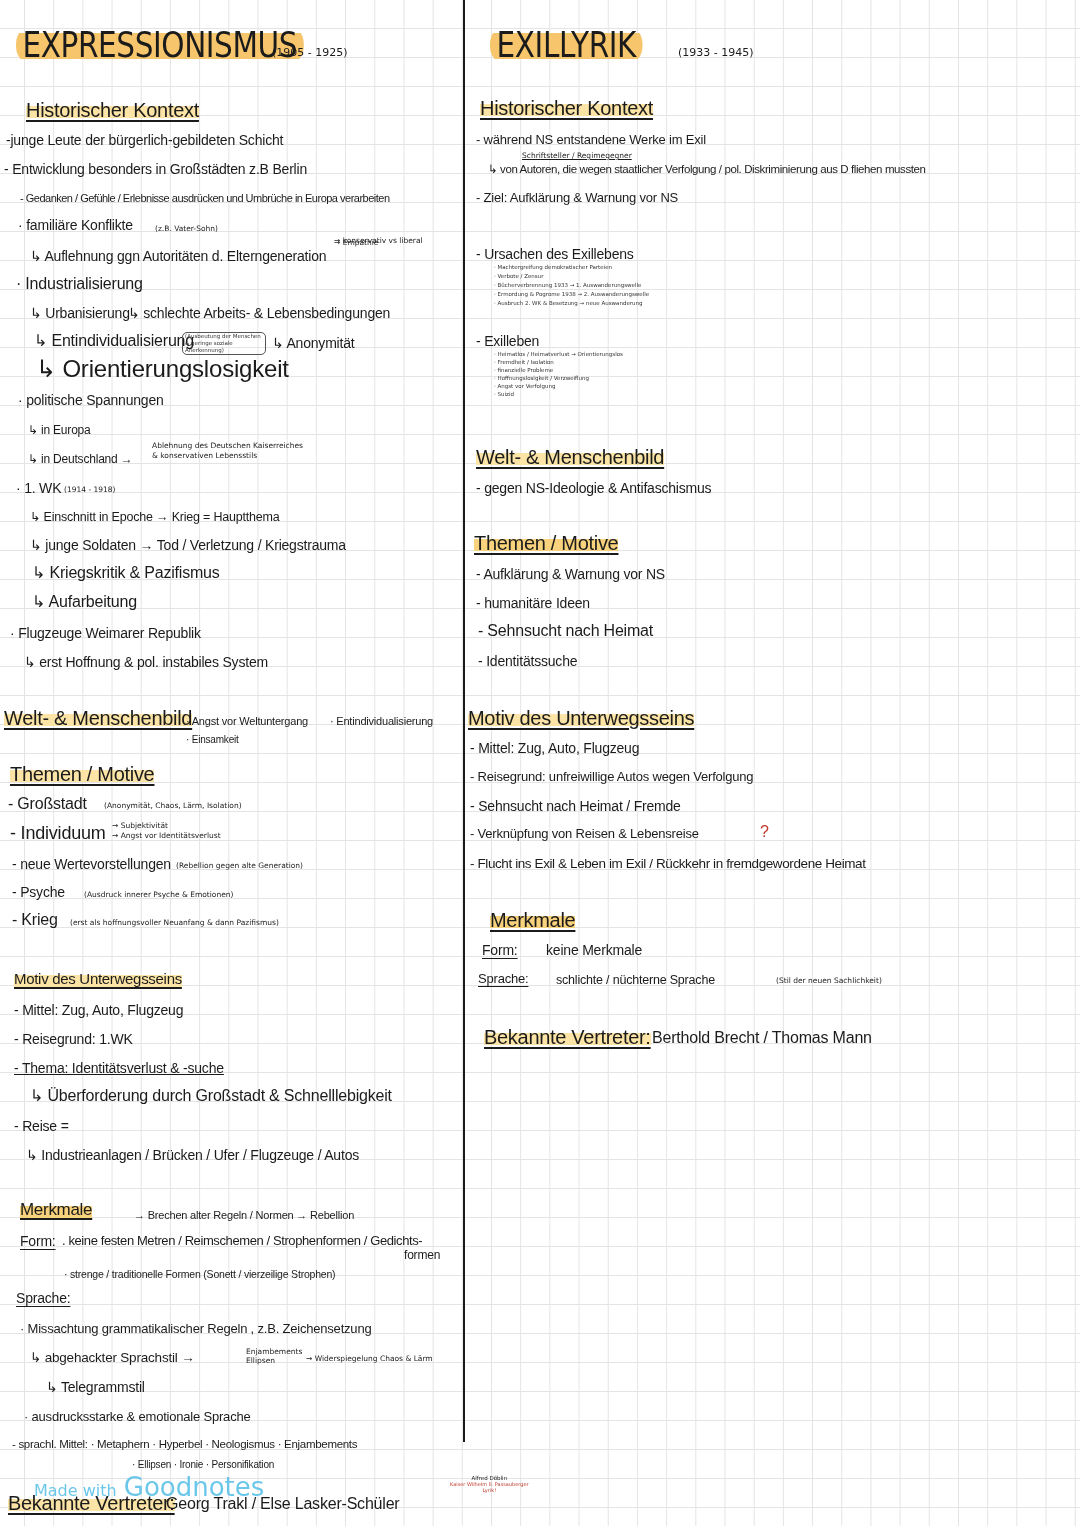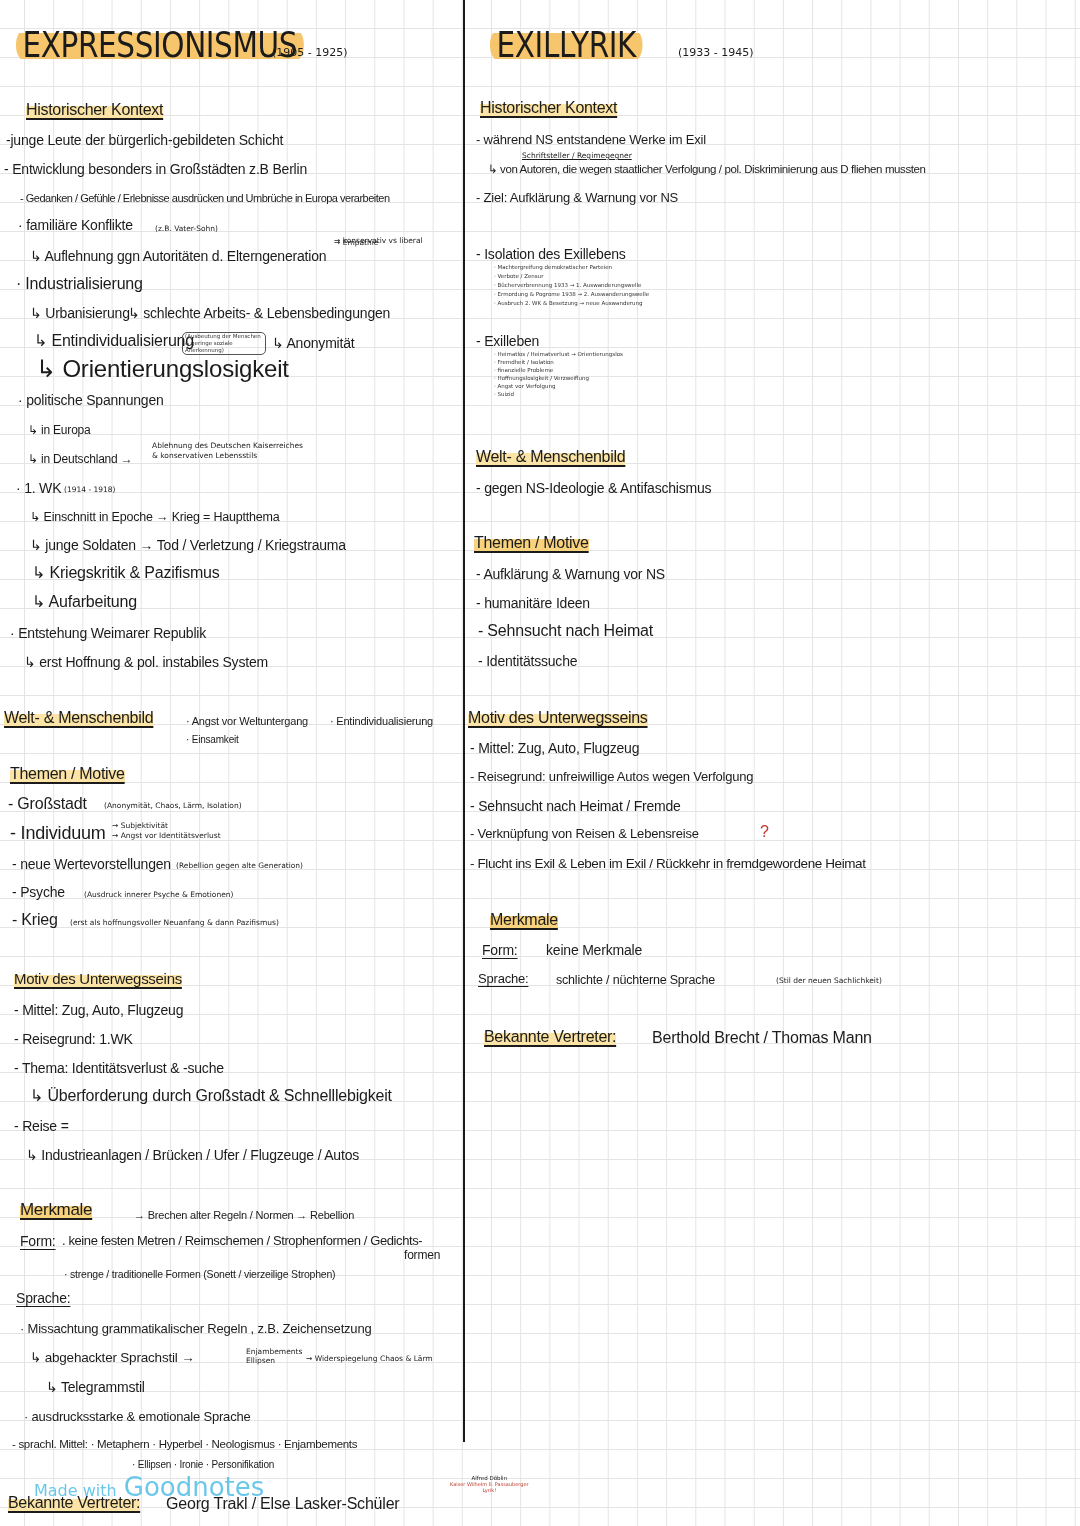--- a/index.html
+++ b/index.html
@@ -20,21 +20,21 @@
   }
   .abs { position: absolute; white-space: nowrap; }
   .main-title {
     font-family: "DejaVu Sans", sans-serif; font-size: 36px; font-weight: 400;
     letter-spacing: -0.5px; padding: 0 8px; line-height: 38px;
     background: linear-gradient(to bottom, transparent 18%, #f7c66c 18%, #f7c66c 88%, transparent 88%);
     border-radius: 18px; transform: scaleX(0.82); transform-origin: left center;
   }
   .title-years { font-size: 11px; }
   .sec-head {
-    font-size: 16px; line-height: 20px; text-decoration: underline;
+    font-size: 20px; line-height: 20px; text-decoration: underline;
     text-decoration-thickness: 1.5px; text-underline-offset: 3px;
     font-family: "Liberation Sans", sans-serif; letter-spacing: -0.3px;
   }
   .hl {
     background: linear-gradient(to bottom, transparent 30%, #fbe4a6 30%, #fbe4a6 90%, transparent 90%);
   }
   .hl-strong {
     background: linear-gradient(to bottom, transparent 30%, #f8d27c 30%, #f8d27c 92%, transparent 92%);
   }
   .line { font-family: "Liberation Sans", sans-serif; font-size: 14px; line-height: 18px; letter-spacing: -0.2px; }
@@ -90,21 +90,21 @@
   <div class="abs line" style="left:28px; top:450px; font-size:12px;">↳ in Deutschland →</div>
   <div class="abs small" style="left:152px; top:441px;">Ablehnung des Deutschen Kaiserreiches</div>
   <div class="abs small" style="left:152px; top:451px;">&amp; konservativen Lebensstils</div>
 
   <div class="abs line" style="left:16px; top:479px;">· 1. WK</div>
   <div class="abs small" style="left:64px; top:485px;">(1914 - 1918)</div>
   <div class="abs line" style="left:30px; top:508px; font-size:12.5px;">↳ Einschnitt in Epoche → Krieg = Hauptthema</div>
   <div class="abs line" style="left:30px; top:536px;">↳ junge Soldaten → Tod / Verletzung / Kriegstrauma</div>
   <div class="abs line big" style="left:32px; top:564px;">↳ Kriegskritik &amp; Pazifismus</div>
   <div class="abs line big" style="left:32px; top:593px;">↳ Aufarbeitung</div>
-  <div class="abs line" style="left:10px; top:624px;">· Entstehung Weimarer Republik</div>
+  <div class="abs line" style="left:10px; top:624px;">· Flugzeuge Weimarer Republik</div>
   <div class="abs line" style="left:24px; top:653px;">↳ erst Hoffnung &amp; pol. instabiles System</div>
 
   <div class="abs sec-head hl" style="left:4px; top:708px;">Welt- &amp; Menschenbild</div>
   <div class="abs line" style="left:186px; top:712px; font-size:11px;">· Angst vor Weltuntergang</div>
   <div class="abs line" style="left:330px; top:712px; font-size:11px;">· Entindividualisierung</div>
   <div class="abs line" style="left:186px; top:731px; font-size:10px;">· Einsamkeit</div>
 
   <div class="abs sec-head hl" style="left:10px; top:764px;">Themen / Motive</div>
   <div class="abs line big" style="left:8px; top:795px;">- Großstadt</div>
   <div class="abs small" style="left:104px; top:801px;">(Anonymität, Chaos, Lärm, Isolation)</div>
@@ -114,21 +114,21 @@
   <div class="abs line" style="left:12px; top:855px;">- neue Wertevorstellungen</div>
   <div class="abs small" style="left:176px; top:861px;">(Rebellion gegen alte Generation)</div>
   <div class="abs line" style="left:12px; top:883px;">- Psyche</div>
   <div class="abs small" style="left:84px; top:890px;">(Ausdruck innerer Psyche &amp; Emotionen)</div>
   <div class="abs line big" style="left:12px; top:911px;">- Krieg</div>
   <div class="abs small" style="left:70px; top:918px;">(erst als hoffnungsvoller Neuanfang &amp; dann Pazifismus)</div>
 
   <div class="abs sec-head hl" style="left:14px; top:969px; font-size:15px;">Motiv des Unterwegsseins</div>
   <div class="abs line" style="left:14px; top:1001px;">- Mittel: Zug, Auto, Flugzeug</div>
   <div class="abs line" style="left:14px; top:1030px;">- Reisegrund: 1.WK</div>
-  <div class="abs line" style="left:14px; top:1059px;">- Thema: Identitätsverlust &amp; -suche</div>
+  <div class="abs line" style="left:14px; top:1059px;text-decoration:underline;">- Thema: Identitätsverlust &amp; -suche</div>
   <div class="abs line big" style="left:30px; top:1087px;">↳ Überforderung durch Großstadt &amp; Schnelllebigkeit</div>
   <div class="abs line" style="left:14px; top:1117px;">- Reise =</div>
   <div class="abs line" style="left:26px; top:1146px;">↳ Industrieanlagen / Brücken / Ufer / Flugzeuge / Autos</div>
 
   <div class="abs sec-head hl-strong" style="left:20px; top:1200px; font-size:17px;">Merkmale</div>
   <div class="abs line" style="left:134px; top:1206px; font-size:11px;">→ Brechen alter Regeln / Normen → Rebellion</div>
   <div class="abs line sub-label" style="left:20px; top:1232px;">Form:</div>
   <div class="abs line" style="left:62px; top:1232px; font-size:13px; letter-spacing:-0.4px;">. keine festen Metren / Reimschemen / Strophenformen / Gedichts-</div>
   <div class="abs line" style="left:404px; top:1246px; font-size:12px;">formen</div>
   <div class="abs line" style="left:64px; top:1265px; font-size:10.5px;">· strenge / traditionelle Formen (Sonett / vierzeilige Strophen)</div>
@@ -152,21 +152,21 @@
     <span class="main-title" style="display:inline-block;">EXILLYRIK</span>
   </div>
   <div class="abs title-years" style="left:678px; top:46px;">(1933 - 1945)</div>
 
   <div class="abs sec-head hl" style="left:480px; top:98px;">Historischer Kontext</div>
   <div class="abs line" style="left:476px; top:131px; font-size:13px;">- während NS entstandene Werke im Exil</div>
   <div class="abs small" style="left:522px; top:151px; text-decoration:underline;">Schriftsteller / Regimegegner</div>
   <div class="abs line" style="left:488px; top:160px; font-size:11.5px; letter-spacing:-0.4px;">↳ von Autoren, die wegen staatlicher Verfolgung / pol. Diskriminierung aus D fliehen mussten</div>
   <div class="abs line" style="left:476px; top:189px; font-size:13px;">- Ziel: Aufklärung &amp; Warnung vor NS</div>
 
-  <div class="abs line" style="left:476px; top:245px;">- Isolation des Exillebens</div>
+  <div class="abs line" style="left:476px; top:245px;">- Ursachen des Exillebens</div>
   <div class="abs tiny" style="left:494px; top:264px;">· Machtergreifung demokratischer Parteien</div>
   <div class="abs tiny" style="left:494px; top:273px;">· Verbote / Zensur</div>
   <div class="abs tiny" style="left:494px; top:282px;">· Bücherverbrennung 1933 → 1. Auswanderungswelle</div>
   <div class="abs tiny" style="left:494px; top:291px;">· Ermordung &amp; Pogrome 1938 → 2. Auswanderungswelle</div>
   <div class="abs tiny" style="left:494px; top:300px;">· Ausbruch 2. WK &amp; Besetzung → neue Auswanderung</div>
 
   <div class="abs line" style="left:476px; top:332px;">- Exilleben</div>
   <div class="abs tiny" style="left:494px; top:351px;">· Heimatlos / Heimatverlust → Orientierungslos</div>
   <div class="abs tiny" style="left:494px; top:359px;">· Fremdheit / Isolation</div>
   <div class="abs tiny" style="left:494px; top:367px;">· finanzielle Probleme</div>

